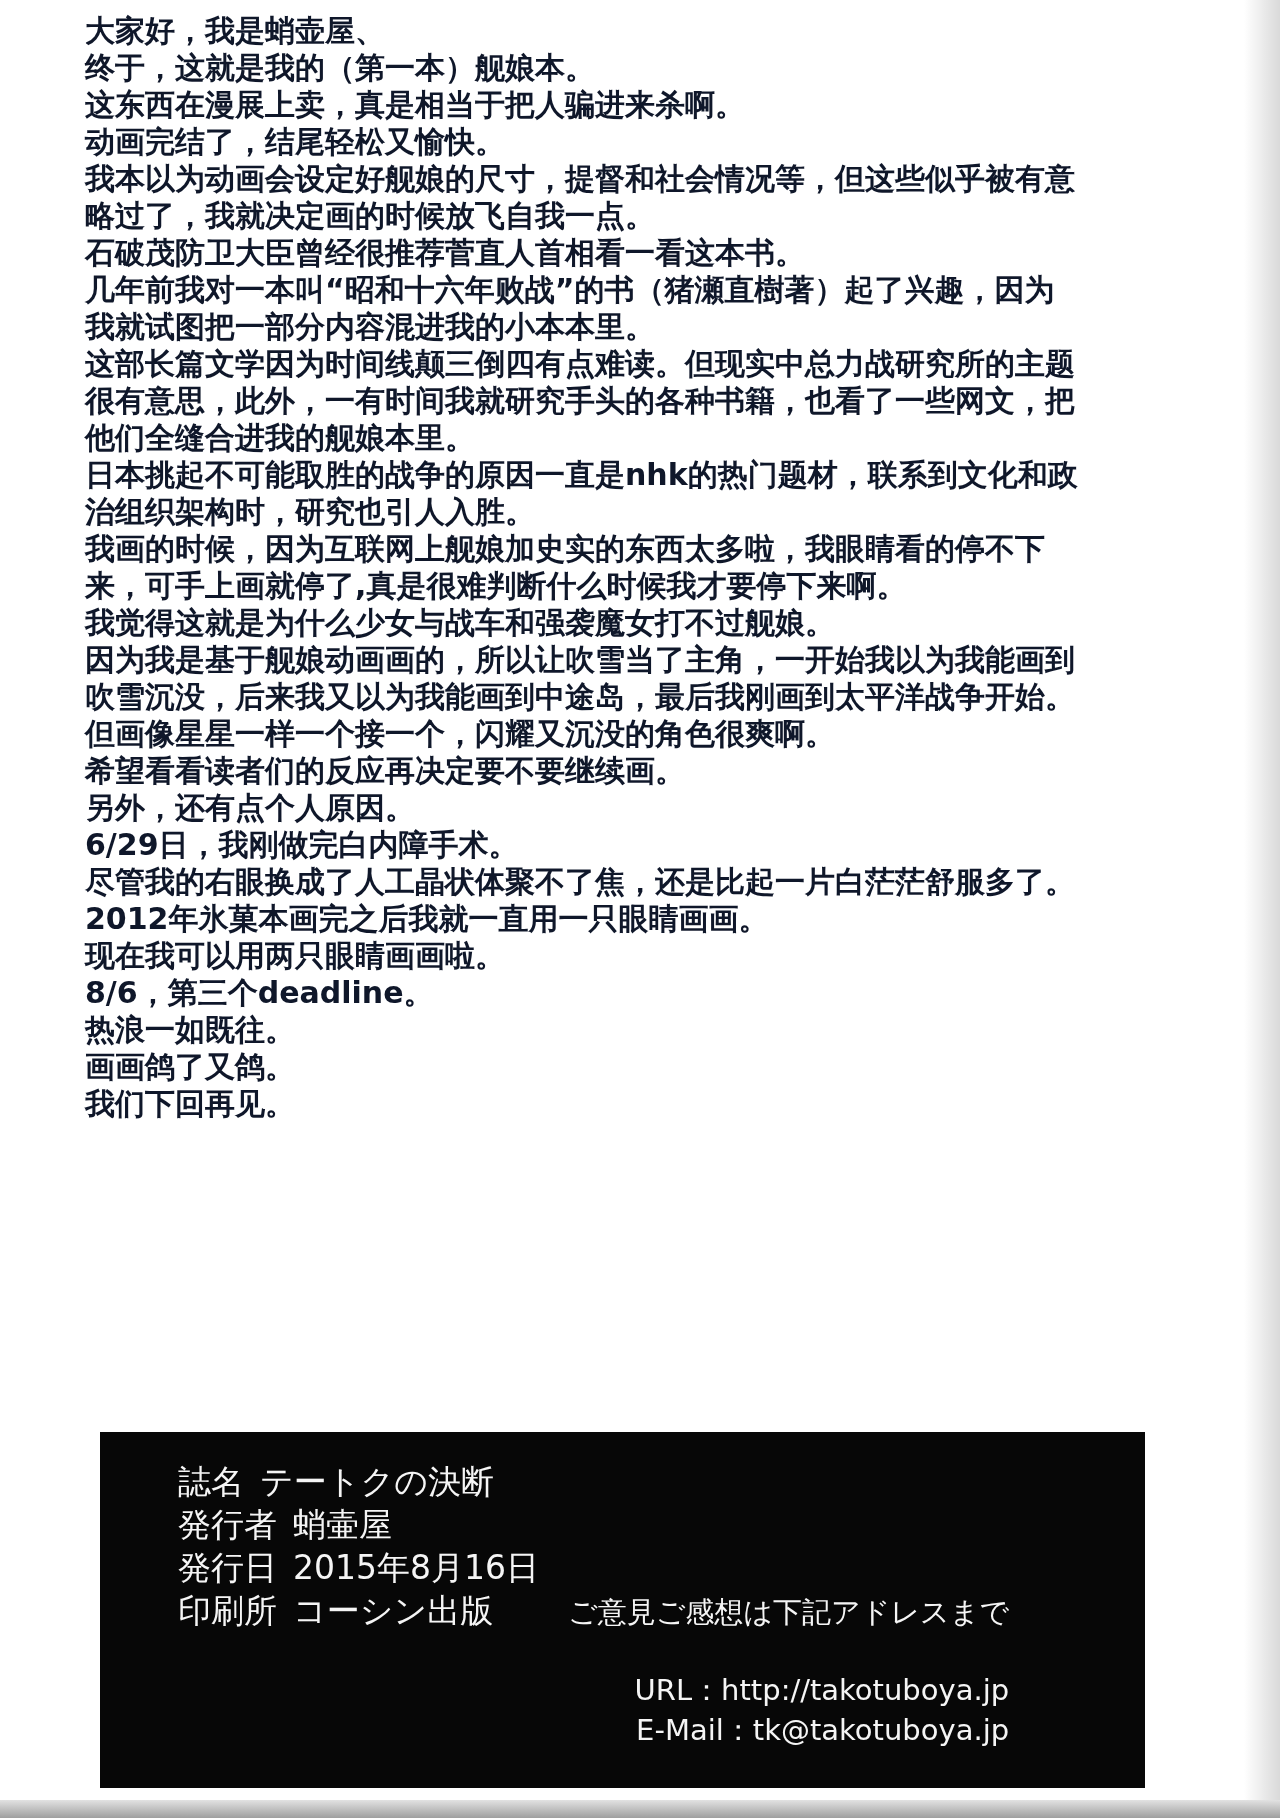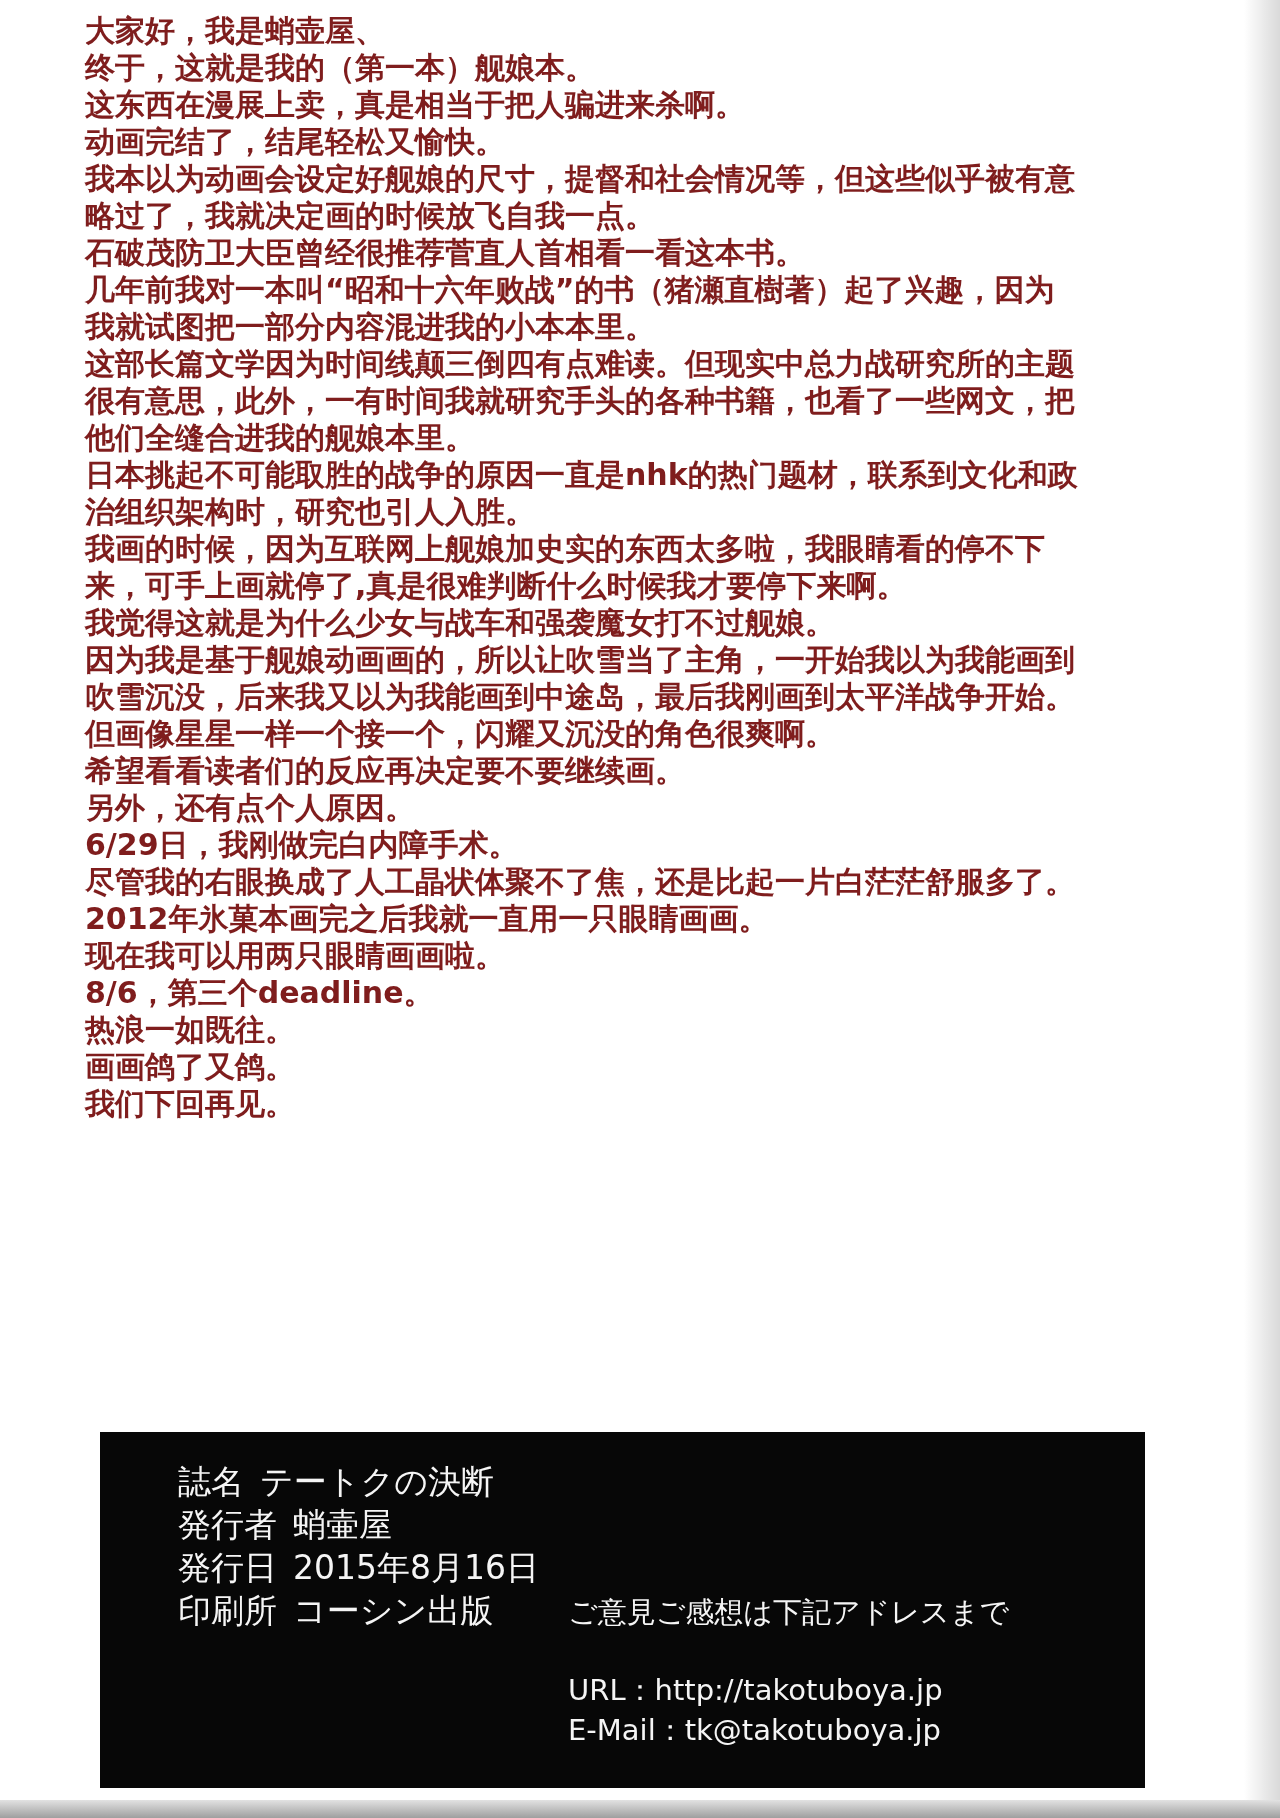--- a/index.html
+++ b/index.html
@@ -17,21 +17,21 @@
     pointer-events:none;
   }
   .scan-bottom-edge{
     position:absolute;left:0;bottom:0;width:1280px;height:18px;
     background:linear-gradient(to bottom,#e2e2e2,#9f9f9f);
     pointer-events:none;
   }
   
   .afterword{
     position:absolute;left:85px;top:12px;width:1060px;
-    color:#7f1d1d;
+    color:#0f172a;
     font-size:30px;
     font-weight:bold;
     line-height:37px;
     letter-spacing:0px;
   }
   .afterword .line{
     white-space:nowrap;
     height:37px;
   }
   
@@ -45,20 +45,21 @@
     position:absolute;left:56px;top:28px;
     font-size:33px;
     line-height:43px;
   }
   .pub-row{white-space:nowrap;height:43px;}
   .pub-label{display:inline-block;margin-right:16px;margin-left:22px;}
   .contact{
     position:absolute;left:468px;top:160px;
     font-size:29px;
     line-height:40px;
+    text-align:right;
   }
   .contact .note{margin-bottom:38px;white-space:nowrap;}
   .contact .addr{white-space:nowrap;}
 </style>
 </head>
 <body>
 
 <div class="afterword">
   <div class="line">大家好，我是蛸壶屋、</div>
   <div class="line">终于，这就是我的（第一本）舰娘本。</div>

